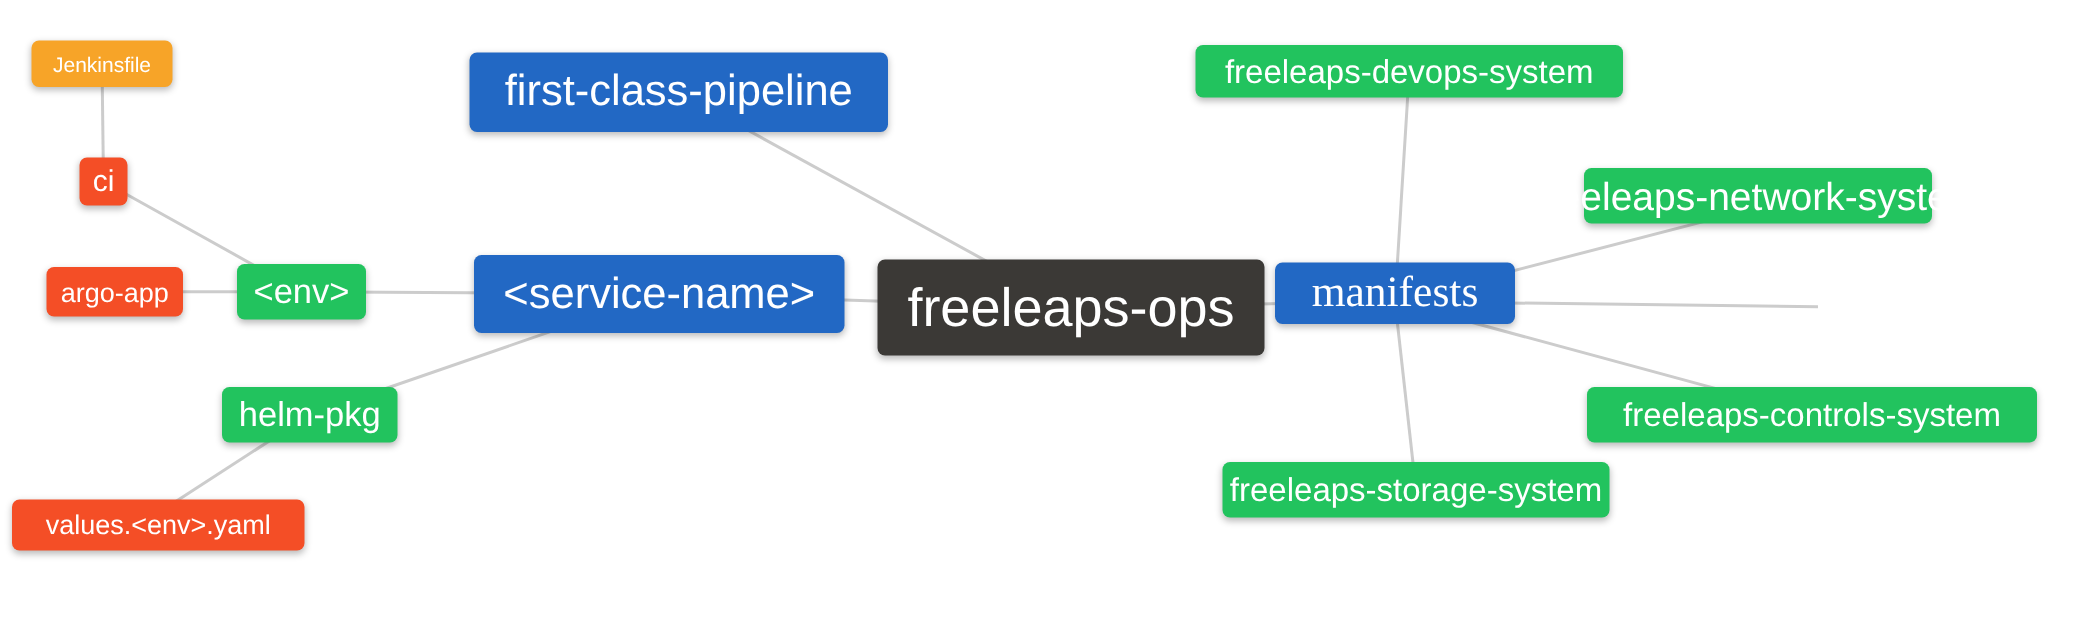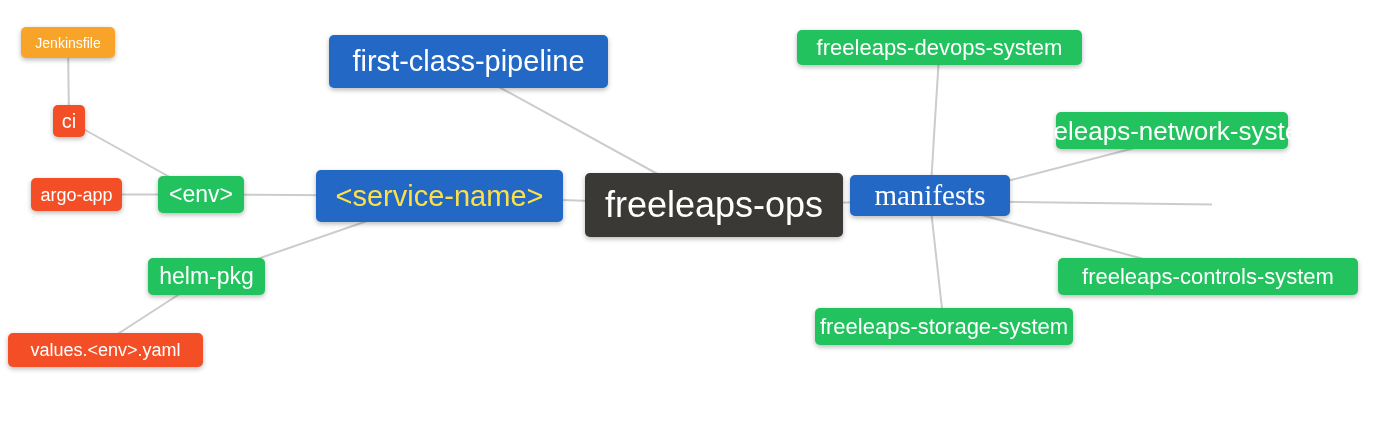--- a/index.html
+++ b/index.html
@@ -62,22 +62,22 @@
       <line x1="930" y1="201" x2="1208" y2="276.5" stroke="#cccccc" stroke-width="2"></line>
       <line x1="930" y1="201" x2="944" y2="326.5" stroke="#cccccc" stroke-width="2"></line>
     </svg>
   <div id="node-layer" class="node-layer">
       <div class="node" style="left: 21px; top: 27px; width: 94px; height: 31px; font-size: 14px; background: rgb(247, 164, 40); color: rgb(255, 255, 255);">Jenkinsfile</div>
       <div class="node" style="left: 53px; top: 105px; width: 32px; height: 32px; font-size: 20px; background: rgb(244, 78, 38); color: rgb(255, 255, 255);">ci</div>
       <div class="node" style="left: 31px; top: 178px; width: 91px; height: 33px; font-size: 18px; background: rgb(244, 78, 38); color: rgb(255, 255, 255);">argo-app</div>
       <div class="node" style="left: 158px; top: 176px; width: 86px; height: 37px; font-size: 23px; background: rgb(34, 195, 94); color: rgb(255, 255, 255);">&lt;env&gt;</div>
       <div class="node" style="left: 148px; top: 258px; width: 117px; height: 37px; font-size: 23px; background: rgb(34, 195, 94); color: rgb(255, 255, 255);">helm-pkg</div>
       <div class="node" style="left: 8px; top: 333px; width: 195px; height: 34px; font-size: 18px; background: rgb(244, 78, 38); color: rgb(255, 255, 255);">values.&lt;env&gt;.yaml</div>
-      <div class="node" style="left: 313px; top: 35px; width: 279px; height: 53px; font-size: 29px; background: rgb(34, 104, 196); color: rgb(255, 255, 255); margin-left: 16px;">first-class-pipeline</div>
-      <div class="node" style="left: 316px; top: 170px; width: 247px; height: 52px; font-size: 29px; background: rgb(34, 104, 196); color: #fde047;">&lt;service-name&gt;</div>
+      <div class="node" style="left: 313px; top: 35px; width: 279px; height: 53px; font-size: 29px; background: rgb(34, 104, 196); color: rgb(255, 255, 255);">first-class-pipeline</div>
+      <div class="node" style="left: 316px; top: 170px; width: 247px; height: 52px; font-size: 29px; background: rgb(34, 104, 196); color: #ffffff;">&lt;service-name&gt;</div>
       <div class="node" style="left: 585px; top: 173px; width: 258px; height: 64px; font-size: 36px; background: rgb(59, 57, 54); color: rgb(255, 255, 255);">freeleaps-ops</div>
       <div class="node" style="left: 850px; top: 175px; width: 160px; height: 41px; font-size: 29px; background: rgb(34, 104, 196); color: rgb(255, 255, 255); font-family: Liberation Serif, serif;">manifests</div>
       <div class="node" style="left: 797px; top: 30px; width: 285px; height: 35px; font-size: 22px; background: rgb(34, 195, 94); color: rgb(255, 255, 255);">freeleaps-devops-system</div>
       <div class="node" style="left: 1056px; top: 112px; width: 232px; height: 37px; font-size: 26px; background: rgb(34, 195, 94); color: rgb(255, 255, 255);">freeleaps-network-system</div>
       <div class="node" style="left: 815px; top: 308px; width: 258px; height: 37px; font-size: 22px; background: rgb(34, 195, 94); color: rgb(255, 255, 255);">freeleaps-storage-system</div>
       <div class="node" style="left: 1058px; top: 258px; width: 300px; height: 37px; font-size: 22px; background: rgb(34, 195, 94); color: rgb(255, 255, 255);">freeleaps-controls-system</div>
     </div>
 </div>
 
 </body></html>

